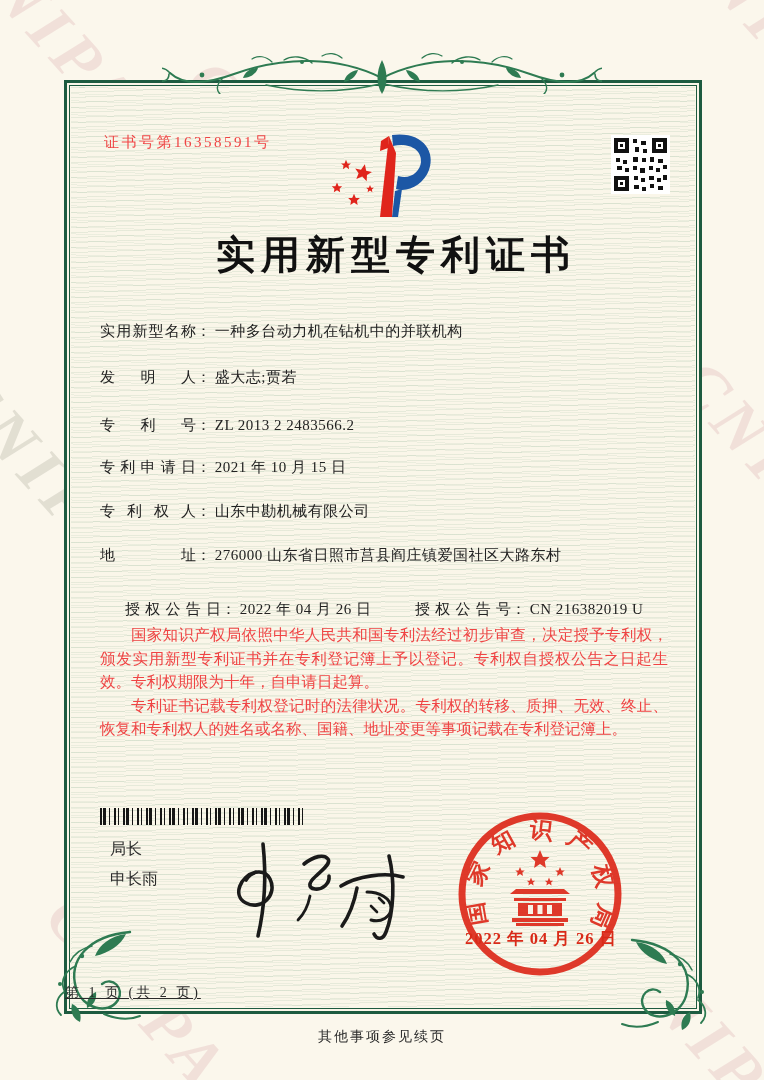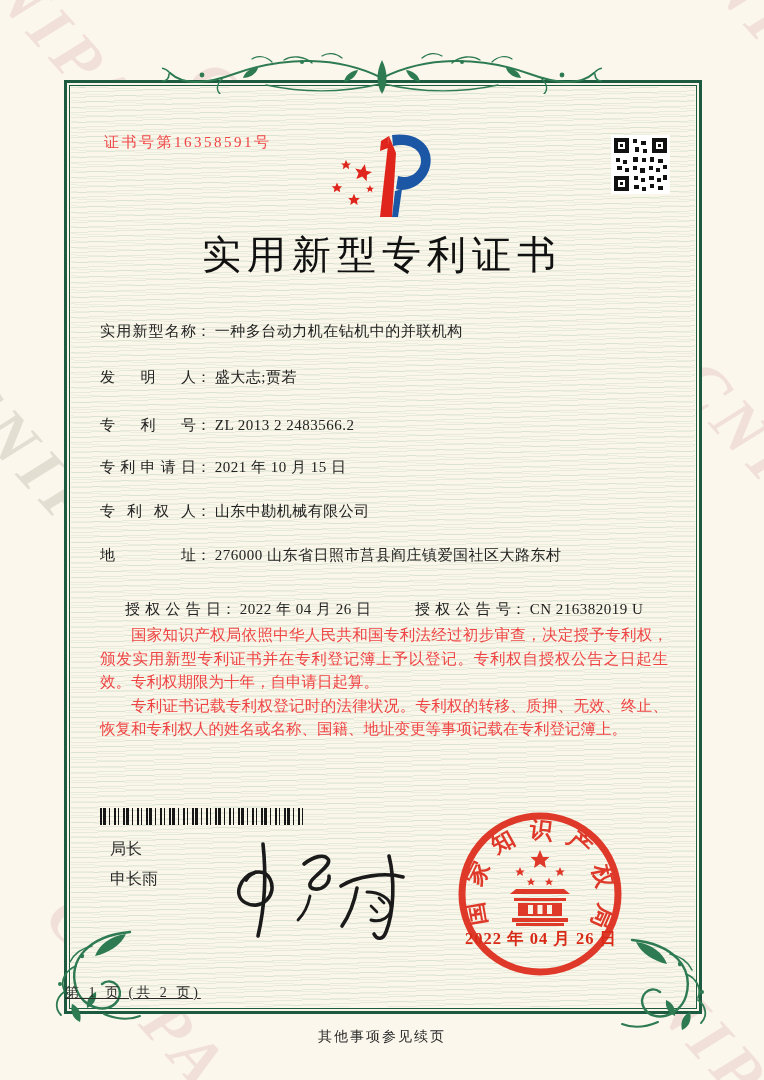--- a/index.html
+++ b/index.html
@@ -16,21 +16,21 @@
          border:3px solid #1d5b40;background:#faf6e9;}
   .frame::after{content:"";position:absolute;inset:2px;border:1px solid #1d5b40;}
   .guilloche{position:absolute;inset:4px;
      background-image:repeating-linear-gradient(178deg, rgba(110,160,125,0.14) 0 1px, rgba(0,0,0,0) 1px 5px),
                       repeating-linear-gradient(182deg, rgba(110,160,125,0.10) 0 1px, rgba(0,0,0,0) 1px 7px);}
   
   .orn{position:absolute;pointer-events:none;}
   
   .certno{position:absolute;left:104px;top:133px;font-size:15px;letter-spacing:2.5px;color:#ef4444;}
   .title{position:absolute;left:65px;width:634px;top:228px;text-align:center;
-         font-size:39px;font-weight:normal;letter-spacing:6px;color:#111;}
+         font-size:39px;font-weight:bold;letter-spacing:6px;color:#111;padding-left:14px;}
   .frow{position:absolute;left:100px;width:570px;font-size:15px;white-space:nowrap;color:#222;}
   .flabel{display:inline-block;width:96px;text-align:justify;text-align-last:justify;vertical-align:top;}
   .fvalue{letter-spacing:0.5px;}
   .grantpair{display:inline-block;}
   .gp2{position:absolute;left:290px;top:0;}
   .paras{position:absolute;left:100px;top:623px;width:568px;font-size:15.5px;line-height:23.5px;
          text-align:justify;color:#ef4444;}
   .paras p{margin:0;text-indent:2em;}
   .barcode{position:absolute;left:100px;top:808px;width:206px;height:17px;
      background:repeating-linear-gradient(90deg,#161616 0 2px,rgba(0,0,0,0) 2px 3px,#161616 3px 6px,

